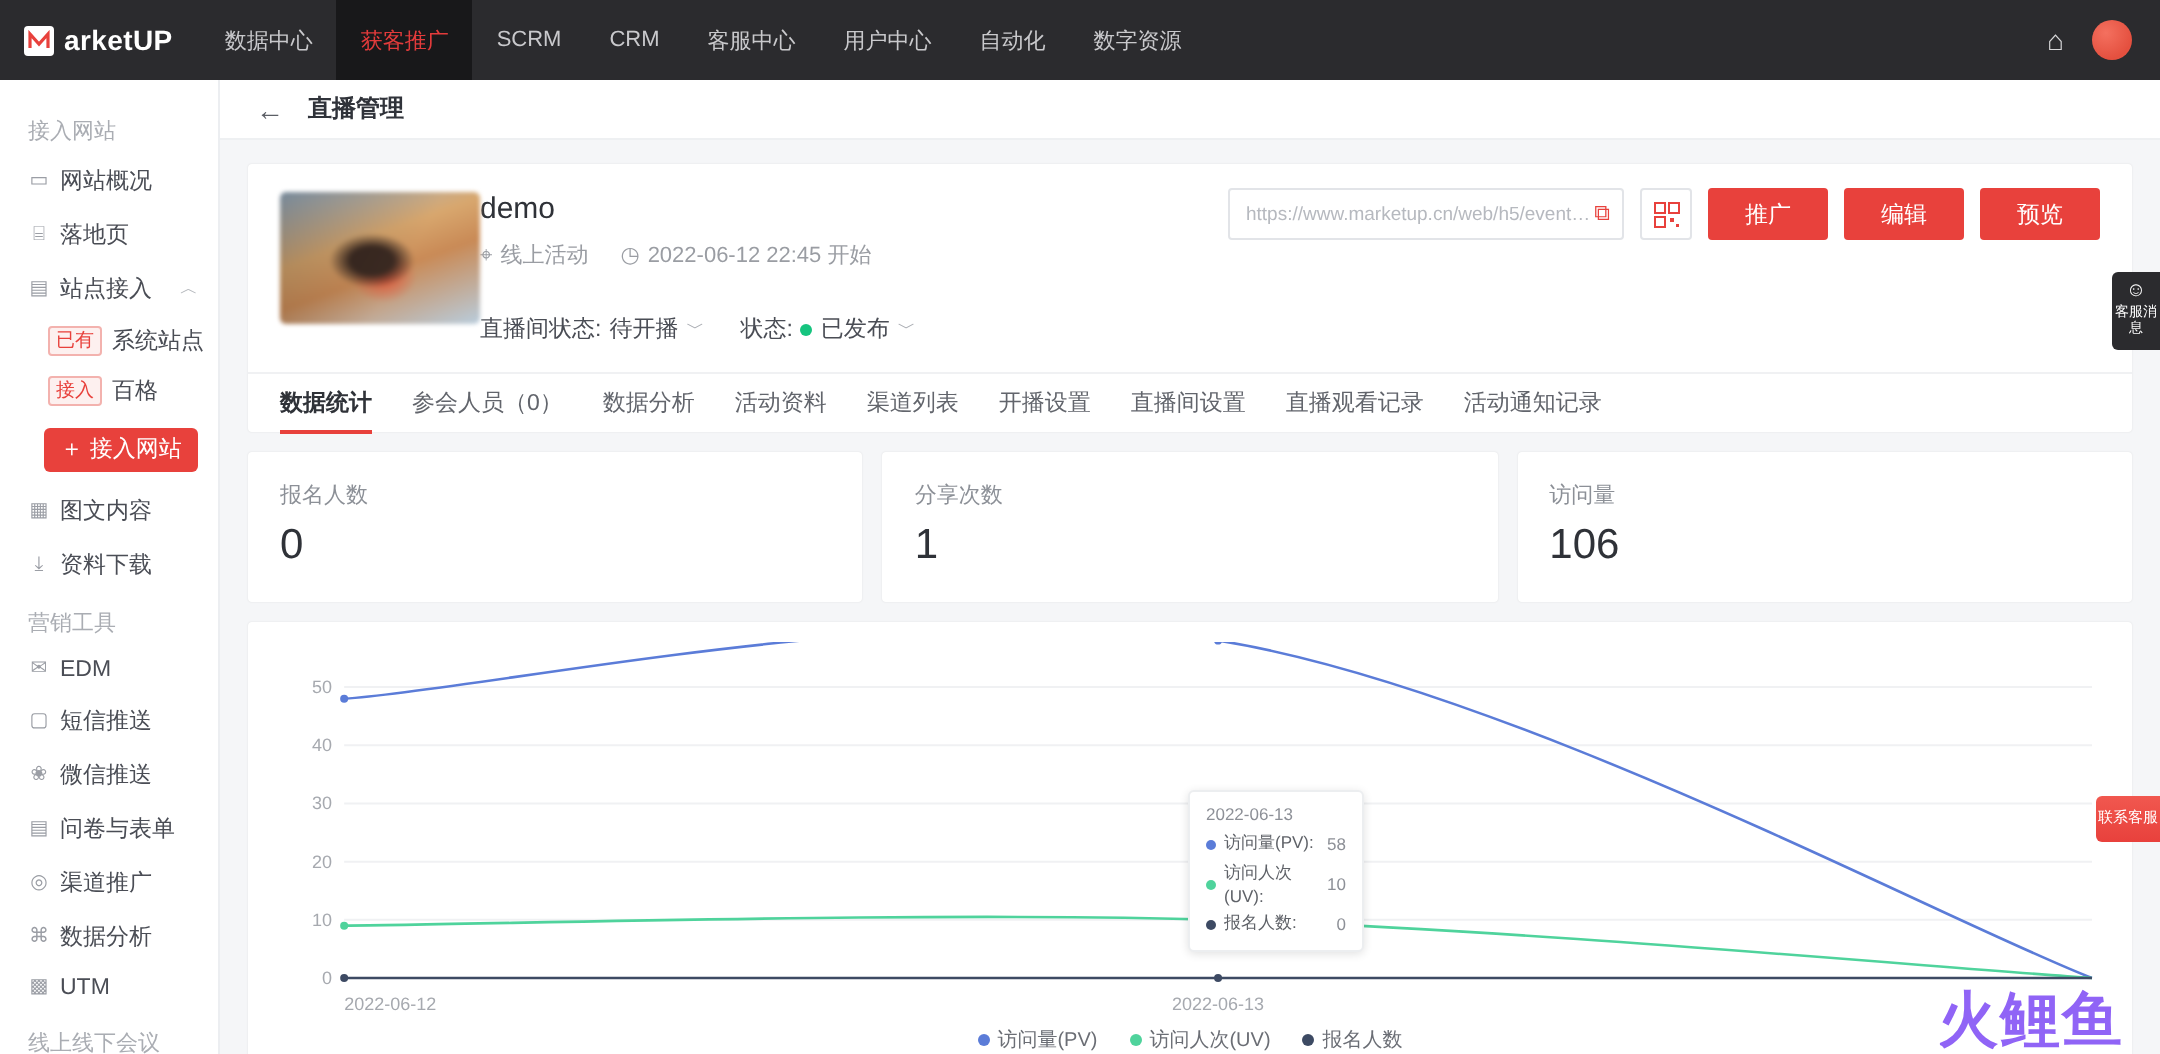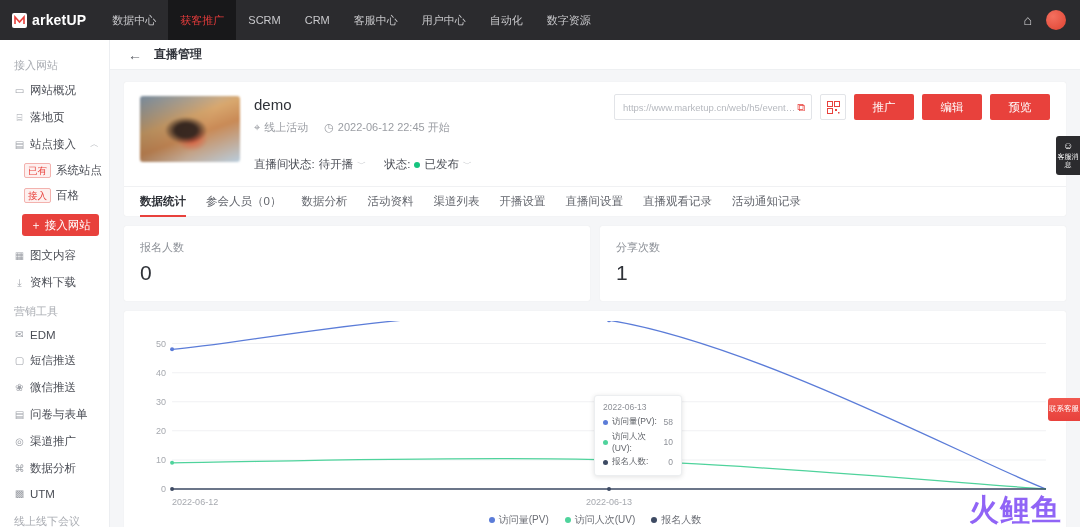--- a/index.html
+++ b/index.html
@@ -112,21 +112,21 @@
   #event-card { display: flex; padding: 14px 16px 10px 16px; position: relative; }
   .thumb {
     width: 100px; height: 66px; border-radius: 3px; flex: none;
     background:
       linear-gradient(120deg, rgba(0,0,0,.25), rgba(0,0,0,0) 60%),
       radial-gradient(ellipse at 46% 52%, #3b2a22 0%, #3b2a22 14%, rgba(59,42,34,0) 28%),
       radial-gradient(ellipse at 52% 64%, #e0553a 0%, rgba(224,85,58,0) 22%),
       linear-gradient(160deg,#9fb8cf 0%, #d8a76e 38%, #c98a56 58%, #b9cddd 100%);
     filter: blur(1.1px);
   }
-  .event-info { padding-left: 14px; flex: 1; }
+  .event-info { padding-left: 0; flex: 1; }
   .event-title { font-size: 15px; color: #2f3238; margin-bottom: 7px; }
   .event-meta { display: flex; align-items: center; gap: 16px; color: #9a9da3; font-size: 11px; }
   .event-meta .mi { display: flex; align-items: center; gap: 4px; }
   .event-status-row {
     display: flex; align-items: center; gap: 18px;
     margin-top: 22px; font-size: 11.5px; color: #4a4d55;
   }
   .status-pick { display: flex; align-items: center; gap: 4px; cursor: pointer; }
   .dot-green { width: 6px; height: 6px; border-radius: 50%; background: #16c47f; display: inline-block; }
   .chev { color: #a9acb2; font-size: 9px; }
@@ -395,20 +395,24 @@
       </div>
 
       <div id="stats">
         <div class="card stat-card">
           <div class="stat-label">报名人数</div>
           <div class="stat-value">0</div>
         </div>
         <div class="card stat-card">
           <div class="stat-label">分享次数</div>
           <div class="stat-value">1</div>
+        </div>
+        <div class="card stat-card">
+          <div class="stat-label">访问量</div>
+          <div class="stat-value">106</div>
         </div>
       </div>
 
       <div class="card" id="chart-card">
         <svg id="chart-svg" viewBox="0 0 920 190" preserveAspectRatio="none">
             <line x1="38" x2="910" y1="168" y2="168" class="grid-line"></line>
             <text x="32" y="171" text-anchor="end" class="axis-label">0</text>
             <line x1="38" x2="910" y1="138.9090909090909" y2="138.9090909090909" class="grid-line"></line>
             <text x="32" y="141.9090909090909" text-anchor="end" class="axis-label">10</text>
             <line x1="38" x2="910" y1="109.81818181818181" y2="109.81818181818181" class="grid-line"></line>

